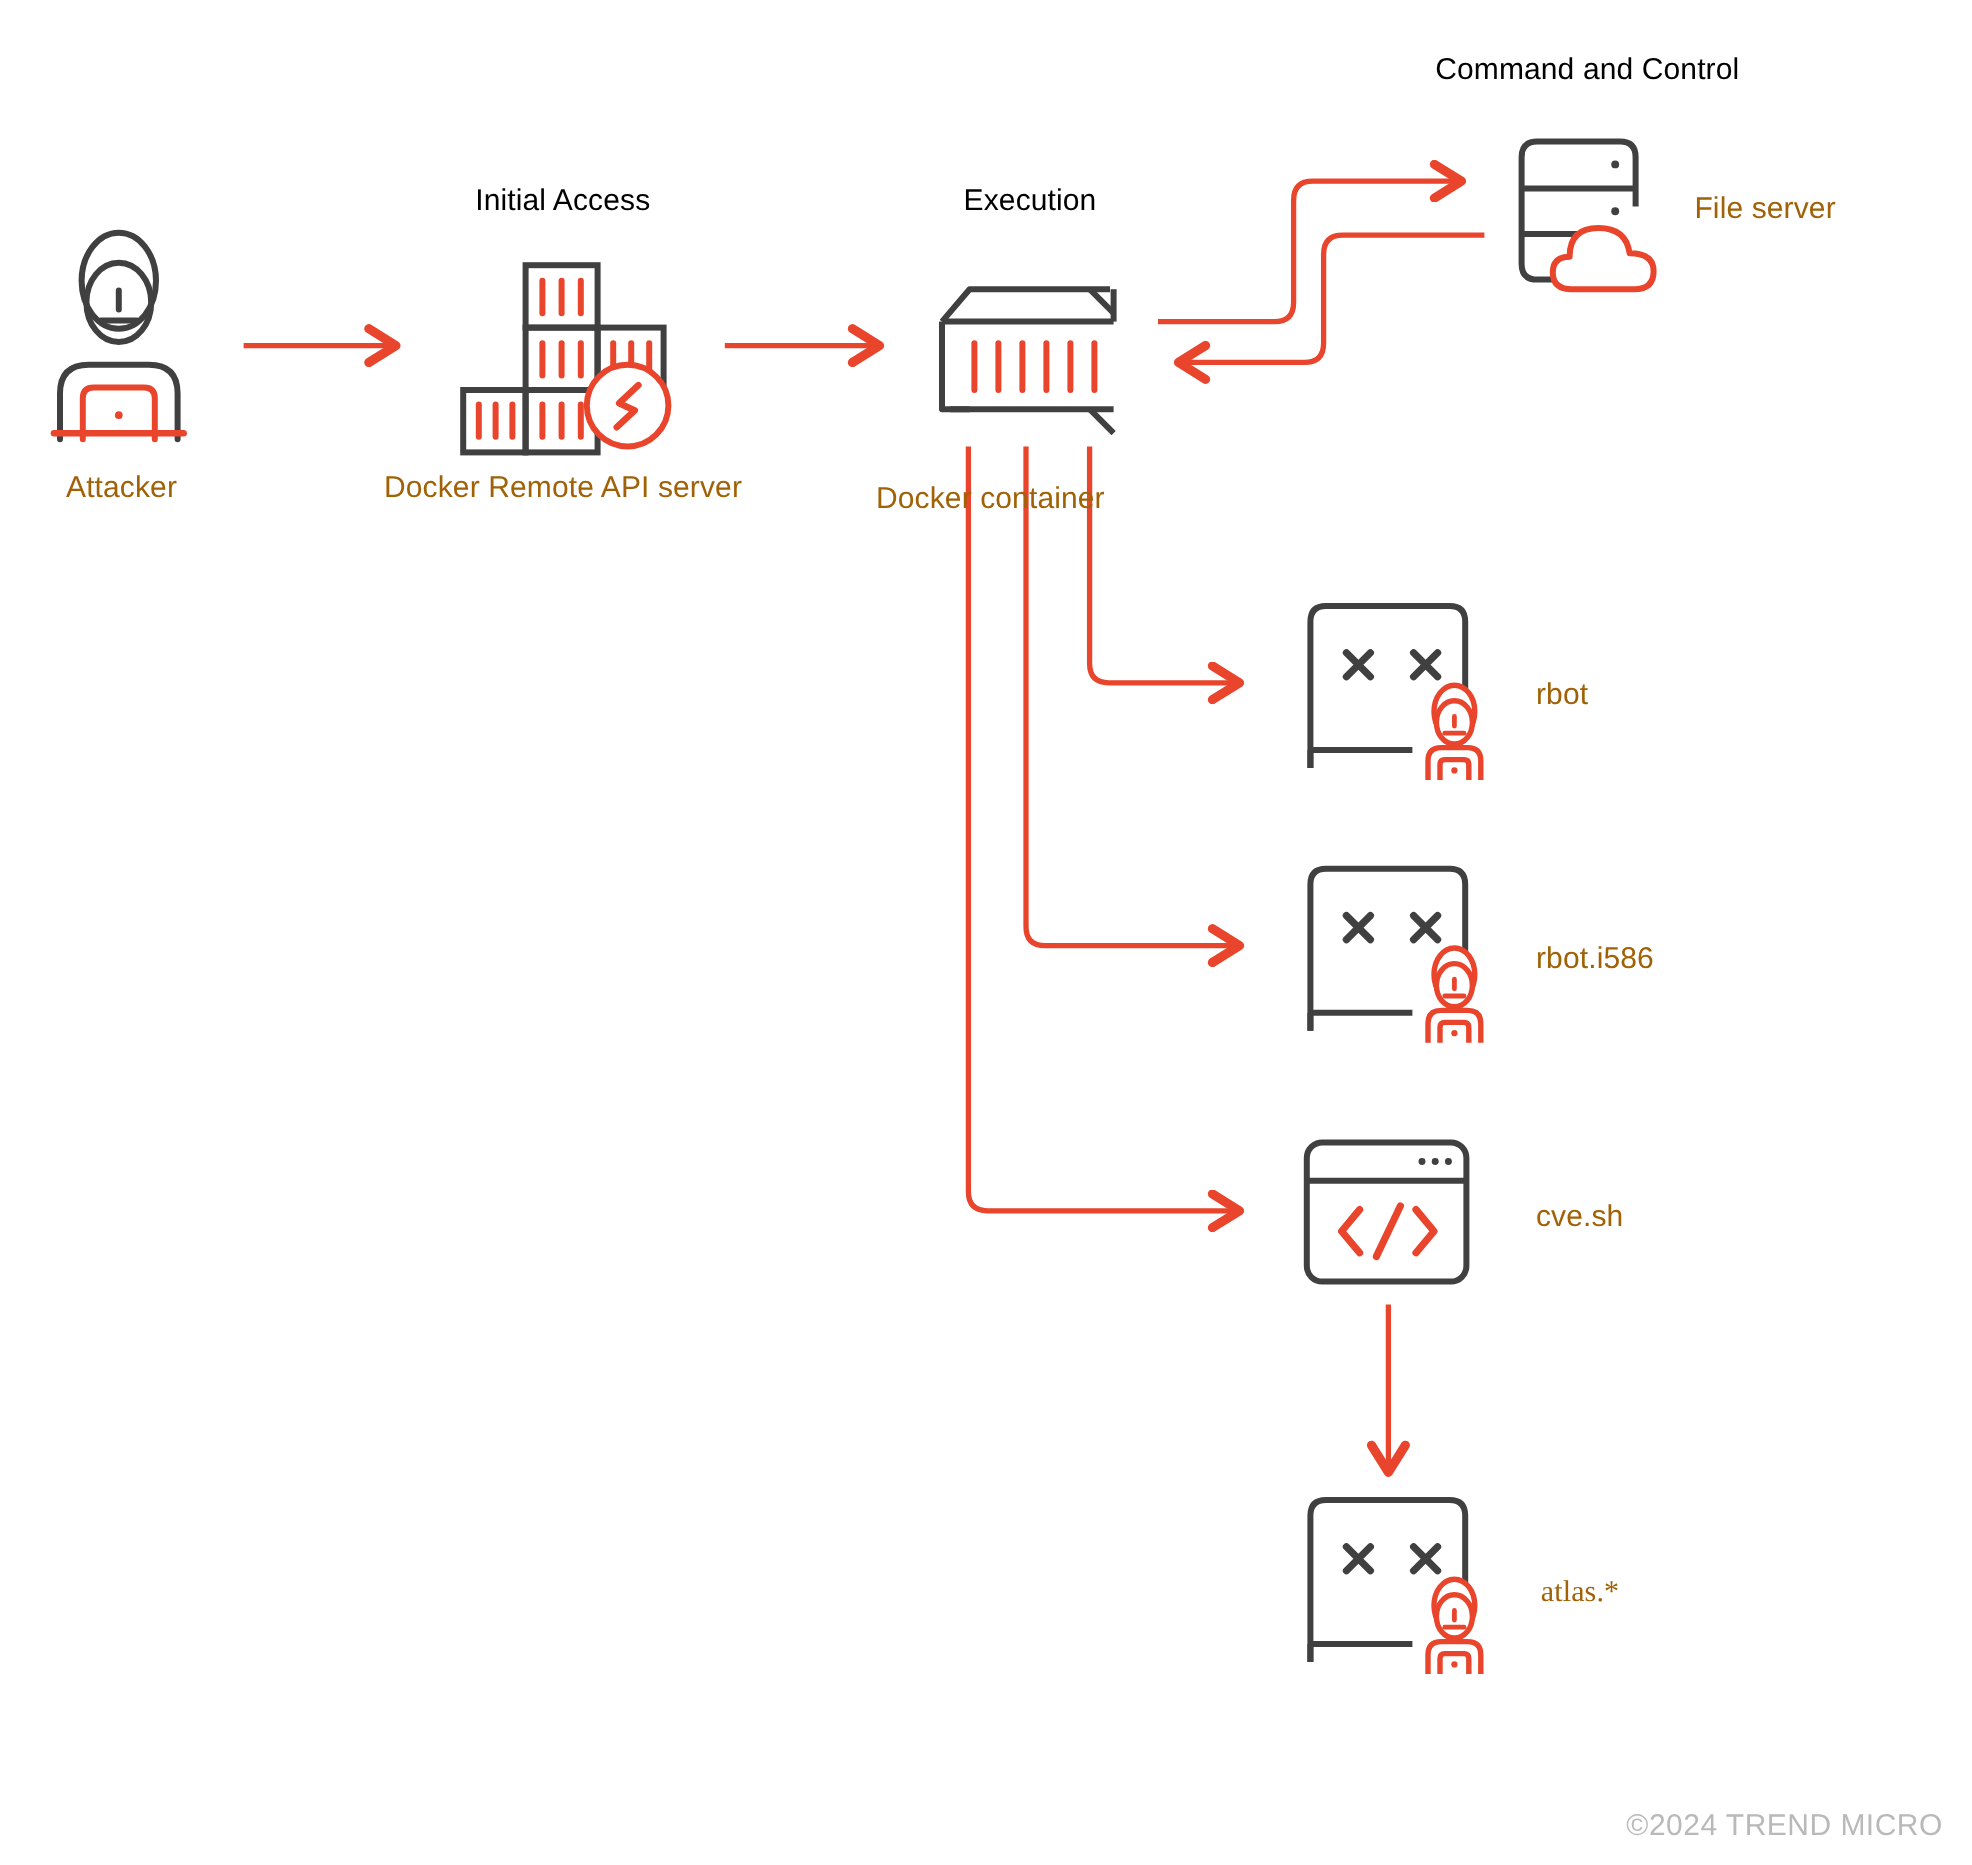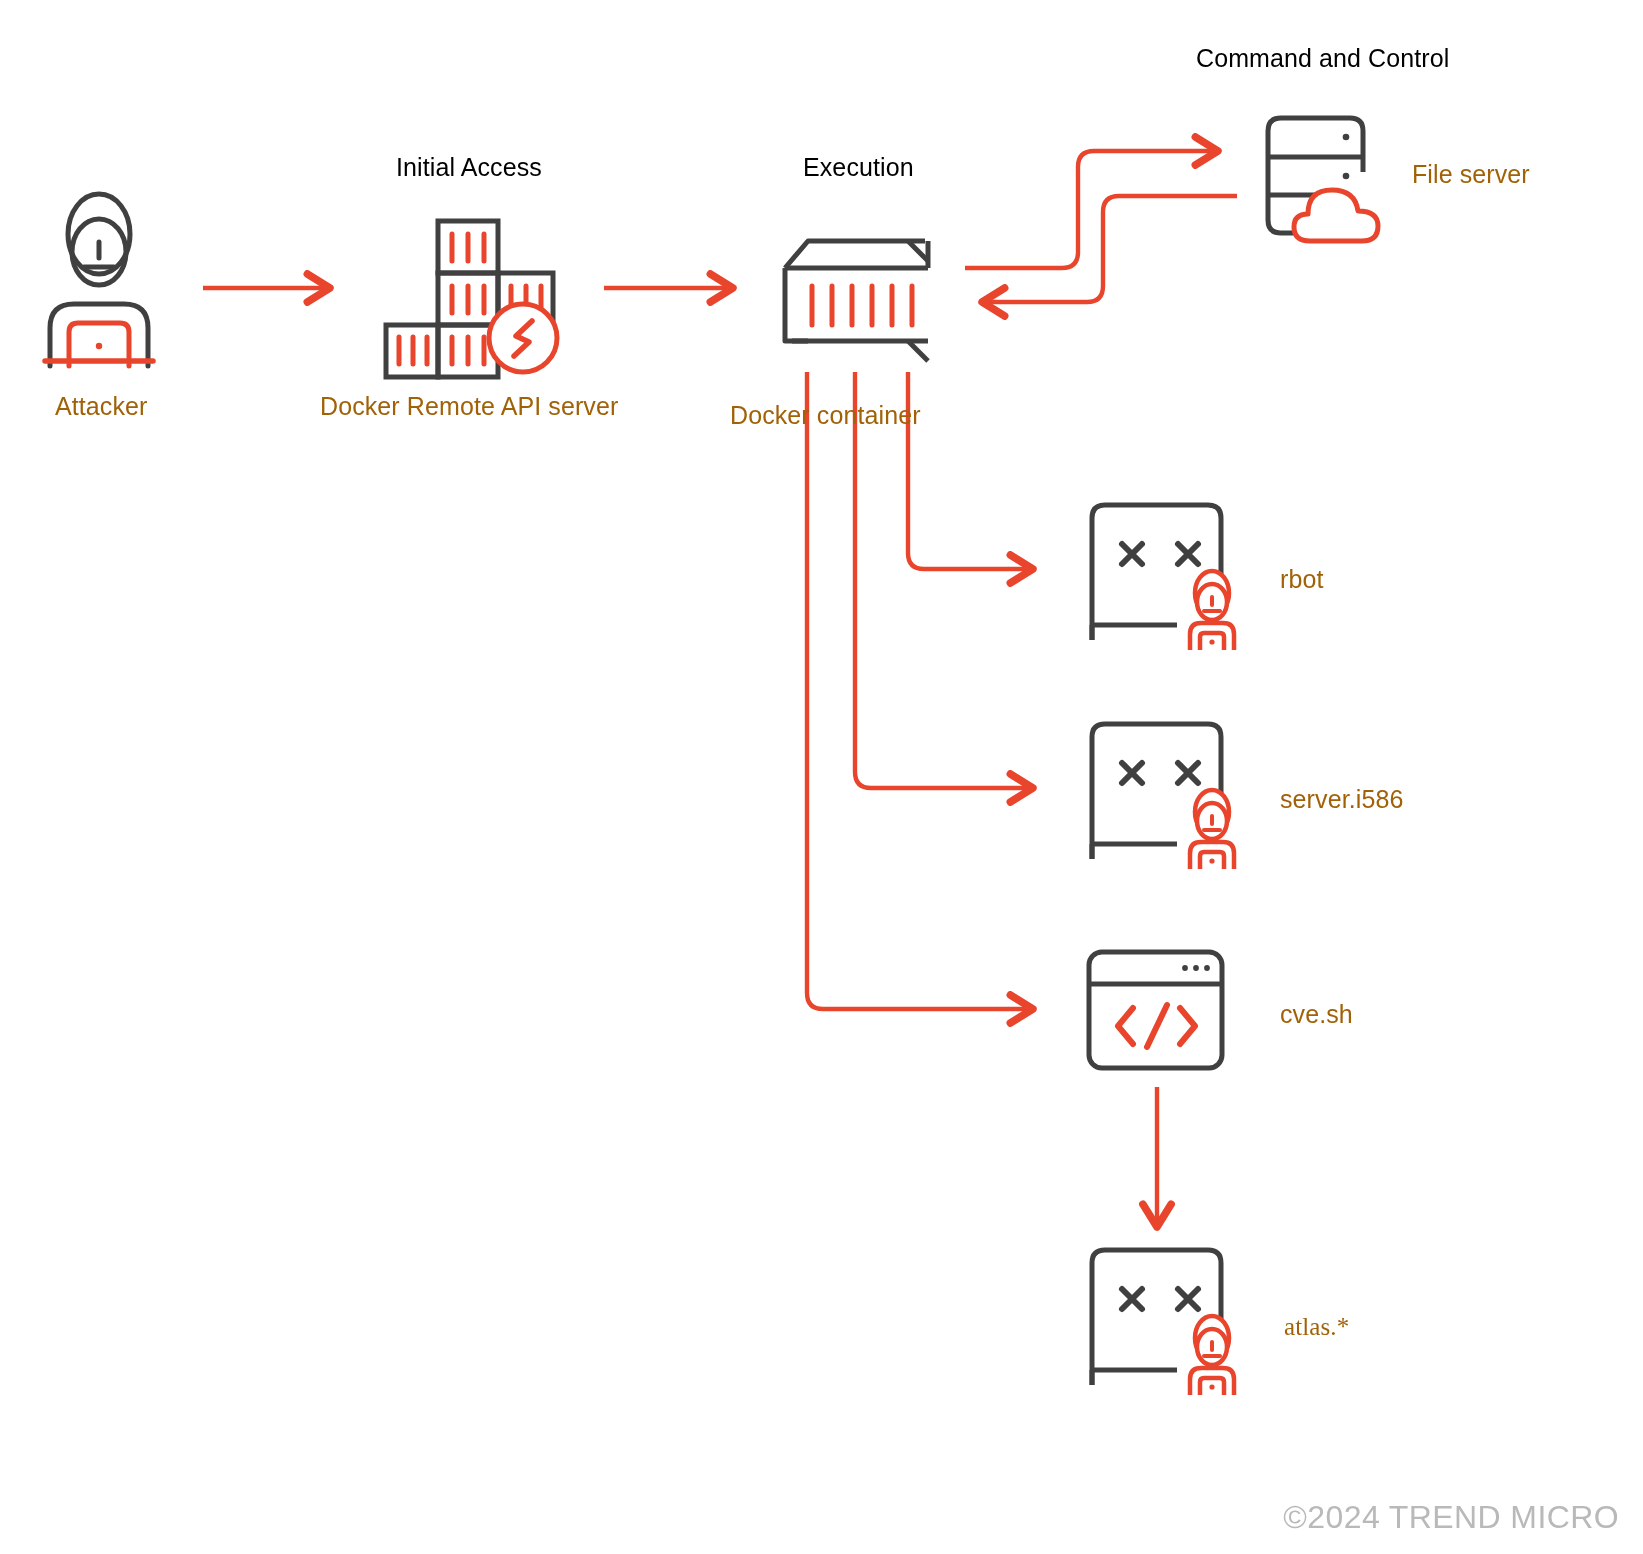--- a/index.html
+++ b/index.html
@@ -5,21 +5,21 @@
   html,body{margin:0;padding:0;background:#ffffff;}
   body{
     width:1643px;height:1554px;position:relative;overflow:hidden;
     font-family:"Liberation Sans", sans-serif;
     color:#3a3a3a;
     -webkit-font-smoothing:antialiased;
   }
   .stage{position:absolute;inset:0;}
   .lbl{position:absolute;font-size:25px;color:#a16207;white-space:nowrap;letter-spacing:.1px;}
   .phase{position:absolute;font-size:25px;color:#000000;white-space:nowrap;letter-spacing:.1px;}
-  .copyright{position:absolute;right:24px;bottom:18px;font-size:32px;color:#b9b9b9;letter-spacing:.4px;white-space:nowrap;}
+  .copyright{position:absolute;right:24px;bottom:18px;font-size:25px;color:#b9b9b9;letter-spacing:.4px;white-space:nowrap;}
   .icon{position:absolute;}
   svg{display:block;overflow:visible;}
   .wires{position:absolute;left:0;top:0;width:1643px;height:1554px;pointer-events:none;}
 </style>
 </head>
 <body>
 
 <div class="stage">
 
   <svg class="wires" viewBox="0 0 1643 1554">
@@ -180,21 +180,21 @@
         <ellipse cx="130" cy="93" rx="17" ry="22" fill="#ffffff" stroke="#e8452c" stroke-width="4.5"></ellipse>
         <ellipse cx="130" cy="102" rx="15" ry="18" fill="#ffffff" stroke="#e8452c" stroke-width="4.5"></ellipse>
         <line x1="130" y1="97" x2="130" y2="105" stroke="#e8452c" stroke-width="4" stroke-linecap="round"></line>
         <line x1="122" y1="111" x2="138" y2="111" stroke="#e8452c" stroke-width="4" stroke-linecap="round"></line>
         <path d="M108 150 L108 134 Q108 123 119 123 L141 123 Q152 123 152 134 L152 150" fill="#ffffff" stroke="#e8452c" stroke-width="4.5" stroke-linejoin="round"></path>
         <path d="M118 150 L118 137 Q118 133 122 133 L138 133 Q142 133 142 137 L142 150" fill="#ffffff" stroke="#e8452c" stroke-width="4.5" stroke-linejoin="round"></path>
         <circle cx="130" cy="142" r="2.6" fill="#e8452c"></circle>
       </g>
     </svg>
   </div>
-  <div class="lbl" style="left:1280px;top:785px;">server.i586</div>
+  <div class="lbl" style="left:1280px;top:785px;">rbot.i586</div>
 
   <div class="icon" style="left:1085px;top:948px;">
     <svg width="145" height="125" viewBox="0 0 145 125">
       <rect x="4" y="4" width="133" height="116" rx="13" fill="none" stroke="#404040" stroke-width="5"></rect>
       <line x1="4" y1="36" x2="137" y2="36" stroke="#404040" stroke-width="5"></line>
       <circle cx="100" cy="20" r="2.9" fill="#404040"></circle>
       <circle cx="111" cy="20" r="2.9" fill="#404040"></circle>
       <circle cx="122" cy="20" r="2.9" fill="#404040"></circle>
 
       <path d="M48 60 L33 78 L48 96" fill="none" stroke="#e8452c" stroke-width="6" stroke-linecap="round" stroke-linejoin="round"></path>

